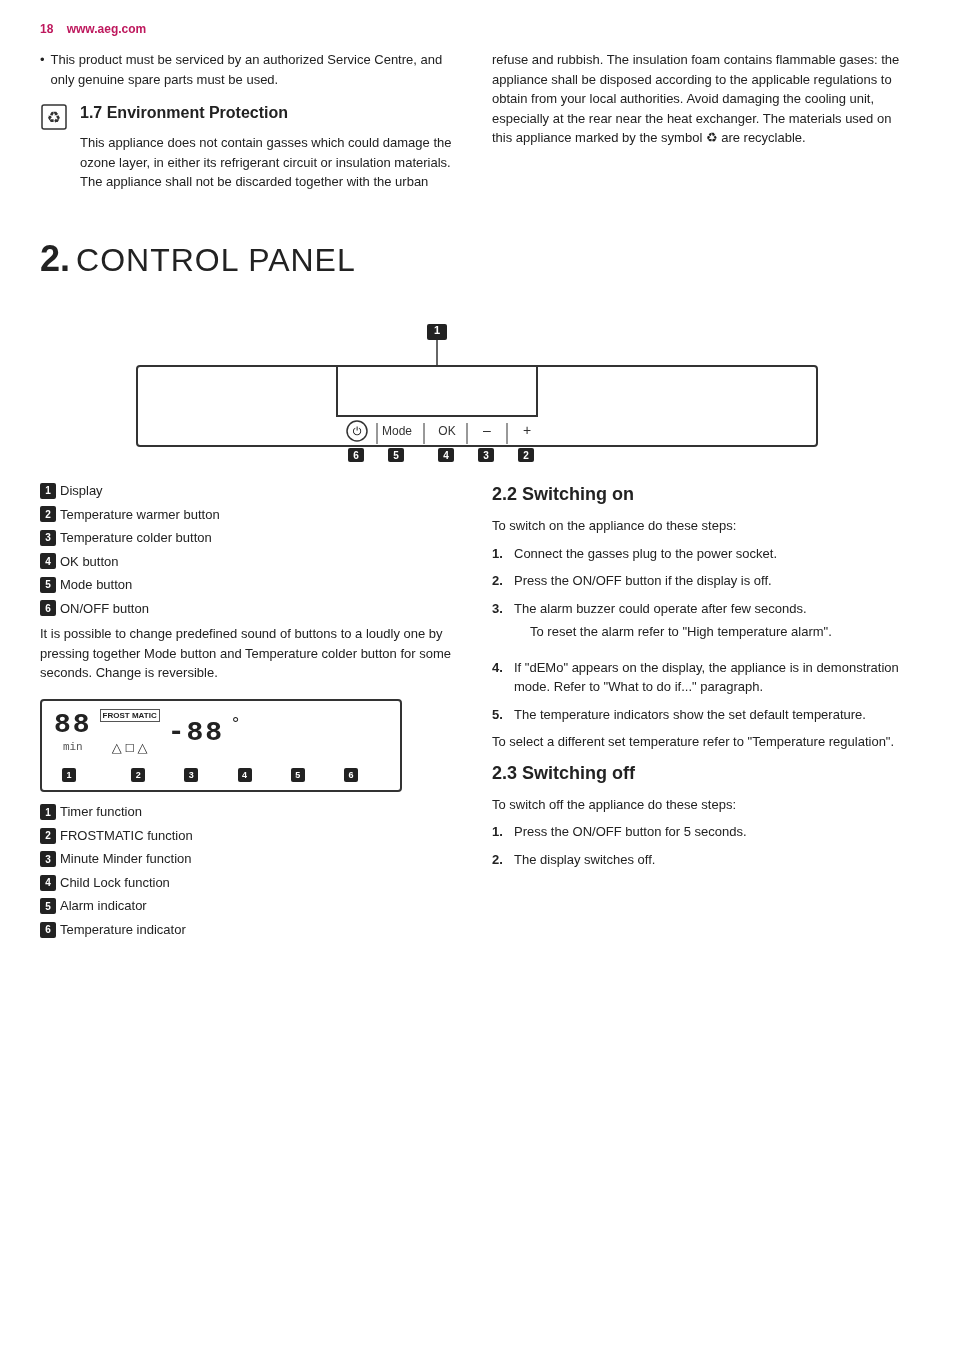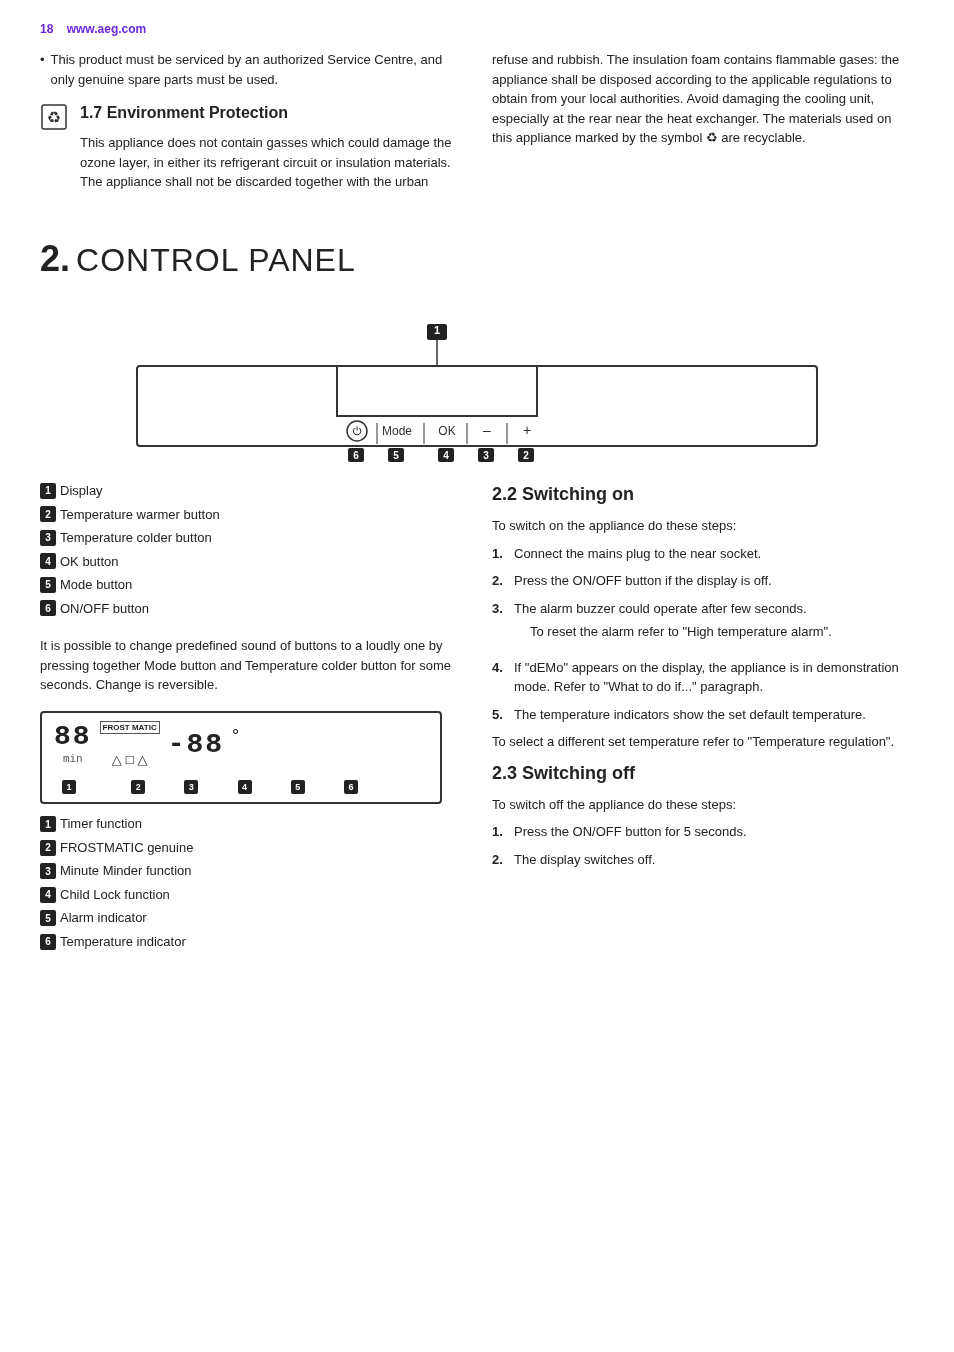--- a/index.html
+++ b/index.html
@@ -9,21 +9,21 @@
       color: #222;
       background: #fff;
       width: 954px;
       min-height: 1352px;
       padding: 20px 40px;
       line-height: 1.5;
     }
 
     .header-line {
       font-size: 12px;
-      color: #6d28d9;
+      color: #be185d;
       margin-bottom: 12px;
       font-weight: bold;
     }
 
     .intro-section {
       display: flex;
       gap: 30px;
       margin-bottom: 20px;
     }
 
@@ -120,40 +120,40 @@
     .legend-item {
       display: flex;
       align-items: center;
       margin-bottom: 4px;
       font-size: 13px;
     }
 
     .legend-text-block {
       font-size: 13px;
       line-height: 1.5;
-      margin-top: 18px;
+      margin-top: 6px;
       margin-bottom: 16px;
     }
 
     .sub-heading {
       font-size: 18px;
       font-weight: bold;
       margin-bottom: 8px;
       margin-top: 0;
     }
 
     
     .display-diagram {
       border: 2px solid #333;
       border-radius: 4px;
       padding: 8px 12px;
       margin: 10px 0;
       background: #fff;
       position: relative;
-      width: 402px;
+      width: 362px;
     }
 
     .display-inner {
       display: flex;
       align-items: center;
       gap: 8px;
     }
 
     .seg-display {
       font-size: 28px;
@@ -373,21 +373,21 @@
       </div>
     </div>
 
     <div style="margin-top:8px;">
       <div class="legend-item">
         <span class="badge badge-dark">1</span>
         <span>Timer function</span>
       </div>
       <div class="legend-item">
         <span class="badge badge-dark">2</span>
-        <span>FROSTMATIC genuine</span>
+        <span>FROSTMATIC function</span>
       </div>
       <div class="legend-item">
         <span class="badge badge-dark">3</span>
         <span>Minute Minder function</span>
       </div>
       <div class="legend-item">
         <span class="badge badge-dark">4</span>
         <span>Child Lock function</span>
       </div>
       <div class="legend-item">
@@ -406,21 +406,21 @@
 
     <div class="sub-heading">
       <span>2.2 Switching on</span>
     </div>
 
     <p>To switch on the appliance do these steps:</p>
 
     <ol class="ordered-list">
       <li>
         <span class="list-num">1.</span>
-        <span>Connect the mains plug to the near socket.</span>
+        <span>Connect the gasses plug to the power socket.</span>
       </li>
       <li>
         <span class="list-num">2.</span>
         <span>Press the ON/OFF button if the display is off.</span>
       </li>
       <li>
         <span class="list-num">3.</span>
         <div>
           <span>The alarm buzzer could operate after few seconds.</span>
           <div class="indent-para" style="margin-top:4px;">To reset the alarm refer to "High temperature alarm".</div>

